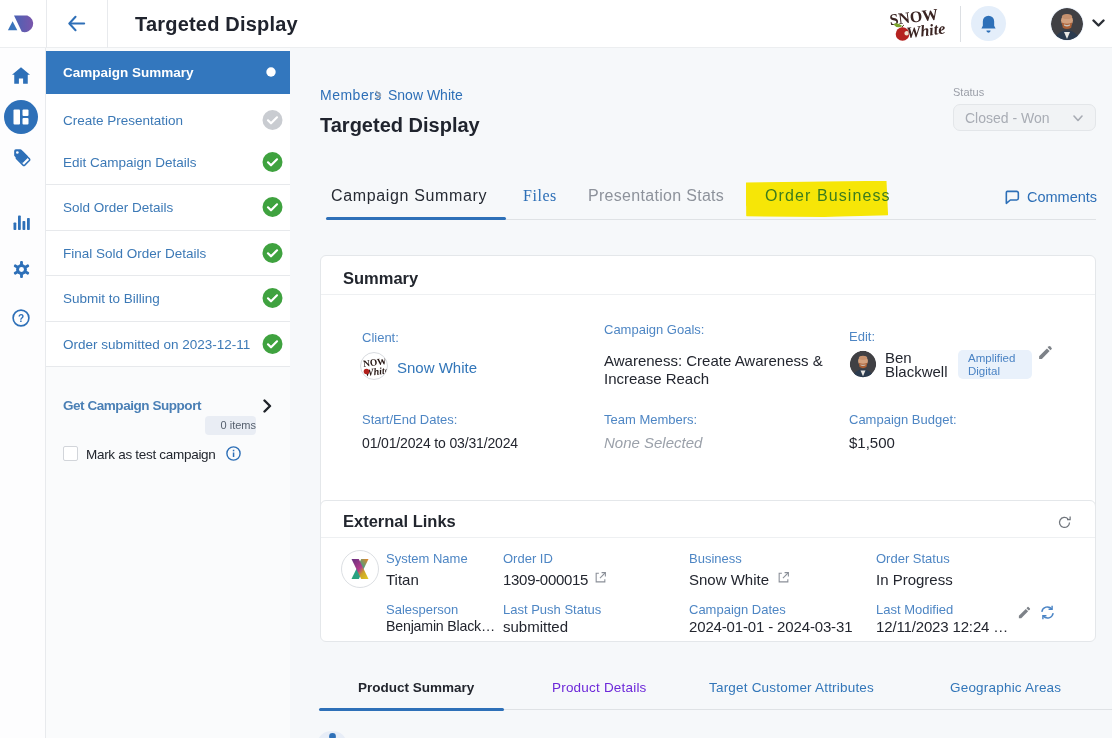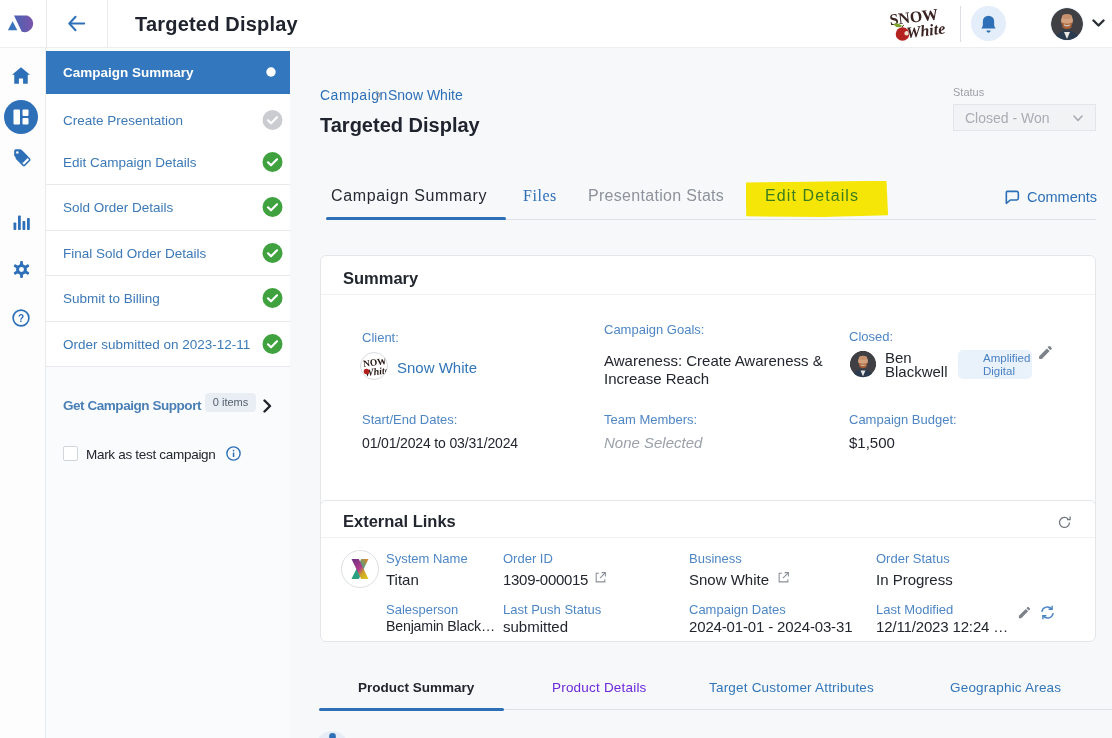--- a/index.html
+++ b/index.html
@@ -172,56 +172,56 @@
     </div>
     <div class="sideitem" style="top:273.5px;height:45.5px;">
       <span class="lbl">Order submitted on 2023-12-11</span>
       <svg width="21" height="21" viewBox="0 0 21 21">
           <circle cx="10.5" cy="10.5" r="10" fill="#3fa23f"></circle>
           <path d="M6 10.8 l3 3 l6-6" fill="none" stroke="#fff" stroke-width="2.2" stroke-linecap="round" stroke-linejoin="round"></path>
         </svg>
     </div>
 
     <div class="abs" style="left:17px;top:350px;font-size:13.5px;font-weight:700;color:#4a7fb5;letter-spacing:-0.45px;">Get Campaign Support</div>
-    <div class="abs" style="left:159px;top:345px;width:51px;height:19px;background:#e9edf4;border-radius:4px;font-size:11px;color:#555f6d;text-align:center;line-height:19px;">0 items</div>
+    <div class="abs" style="left:159px;top:368px;width:51px;height:19px;background:#e9edf4;border-radius:4px;font-size:11px;color:#555f6d;text-align:right;line-height:19px;">0 items</div>
     <svg class="abs" style="left:217px;top:351px;" width="9" height="14" viewBox="0 0 9 14" fill="none" stroke="#1f2329" stroke-width="2.4" stroke-linecap="round" stroke-linejoin="round">
         <polyline points="1.5,1.5 7,7 1.5,12.5"></polyline>
       </svg>
 
     <div class="abs" style="left:17px;top:398px;width:15px;height:15px;border:1px solid #d2d5da;border-radius:2px;background:#fff;"></div>
     <div class="abs" style="left:40px;top:399px;font-size:13.5px;color:#22262e;letter-spacing:-0.3px;">Mark as test campaign</div>
     <svg class="abs" style="left:180px;top:398px;" width="15" height="15" viewBox="0 0 15 15">
       <circle cx="7.5" cy="7.5" r="6.6" fill="none" stroke="#2d6fb7" stroke-width="1.4"></circle>
       <rect x="6.8" y="6.5" width="1.5" height="4.5" fill="#2d6fb7"></rect>
       <rect x="6.8" y="3.8" width="1.5" height="1.5" fill="#2d6fb7"></rect>
     </svg>
   </div>
 
   <div id="main" class="abs">
 
-    <div class="abs" style="left:30px;top:39px;font-size:14px;color:#2d6fb7;letter-spacing:.5px;">Campaign</div>
+    <div class="abs" style="left:30px;top:39px;font-size:14px;color:#2d6fb7;letter-spacing:.5px;">Members</div>
     <svg class="abs" style="left:85px;top:42px;" width="7" height="10" viewBox="0 0 7 10" fill="none" stroke="#9aa0a8" stroke-width="1.6" stroke-linecap="round" stroke-linejoin="round">
         <polyline points="1.5,1.5 5.5,5 1.5,8.5"></polyline>
       </svg>
     <div class="abs" style="left:98px;top:39px;font-size:14px;color:#2d6fb7;">Snow White</div>
     <div class="abs" style="left:30px;top:66px;font-size:20px;font-weight:700;color:#20242e;">Targeted Display</div>
 
     <div class="abs" style="left:663px;top:38px;font-size:11px;color:#9b9fa8;">Status</div>
-    <div class="abs" style="left:663px;top:56px;width:143px;height:27px;background:#f1f3f5;border:1px solid #e3e6e9;border-radius:0;">
+    <div class="abs" style="left:663px;top:56px;width:143px;height:27px;background:#f1f3f5;border:1px solid #e3e6e9;border-radius:7px;">
       <span class="abs" style="left:11px;top:5px;font-size:14px;color:#a8acb4;">Closed - Won</span>
       <svg class="abs" style="right:12px;top:10px;" width="10" height="7" viewBox="0 0 10 7" fill="none" stroke="#a8acb4" stroke-width="1.6" stroke-linecap="round" stroke-linejoin="round">
           <polyline points="1,1 5,5.5 9,1"></polyline>
         </svg>
     </div>
 
     <div class="abs" style="left:456px;top:133px;width:142px;height:36px;background:#f6e607;border-radius:2px;transform:rotate(-.3deg);clip-path:polygon(0 3%,99% 0,100% 96%,55% 100%,0 97%);"></div>
     <div class="abs" style="left:41px;top:139px;font-size:16px;font-weight:500;color:#262a33;letter-spacing:.65px;">Campaign Summary</div>
     <div class="abs" style="left:233px;top:139px;font-size:16px;font-weight:500;color:#2d6fb7;letter-spacing:.55px;font-family:Liberation Serif, serif;">Files</div>
     <div class="abs" style="left:298px;top:139px;font-size:16px;font-weight:500;color:#8d929b;letter-spacing:.3px;">Presentation Stats</div>
-    <div class="abs" style="left:475px;top:139px;font-size:16px;font-weight:500;color:#3b7c1e;letter-spacing:1.1px;">Edit Details</div>
+    <div class="abs" style="left:475px;top:139px;font-size:16px;font-weight:500;color:#3b7c1e;letter-spacing:1.1px;">Order Business</div>
 
     <svg class="abs" style="left:714px;top:141px;" width="16" height="16" viewBox="0 0 24 24" fill="none" stroke="#2d6fb7" stroke-width="2.4" stroke-linejoin="round">
         <path d="M5 3.5 h14 a2.5 2.5 0 0 1 2.5 2.5 v8 a2.5 2.5 0 0 1 -2.5 2.5 h-9.5 l-6 5 v-15.5 a2.5 2.5 0 0 1 1.5 -2.5 Z"></path>
       </svg>
     <div class="abs" style="left:737px;top:141px;font-size:14.5px;color:#2d6fb7;">Comments</div>
 
     <div class="abs" style="left:36px;top:171px;width:770px;height:1px;background:#dfe2e5;"></div>
     <div class="abs" style="left:36px;top:169px;width:180px;height:3px;background:#2e70b8;border-radius:2px;"></div>
 
     <div class="card" style="left:30px;top:207px;width:776px;height:288px;">
@@ -236,39 +236,39 @@
             <text x="3" y="22" font-family="Liberation Serif, serif" font-style="italic" font-weight="bold" font-size="10" fill="#241512">White</text>
           </g>
           <circle cx="5.5" cy="18.5" r="2.8" fill="#b3211c"></circle>
         </svg>
       </div>
       <div class="abs" style="left:76px;top:103px;font-size:15px;color:#3276b9;">Snow White</div>
 
       <div class="abs bluelabel" style="left:283px;top:66px;">Campaign Goals:</div>
       <div class="abs val" style="left:283px;top:96px;line-height:18px;">Awareness: Create Awareness &amp;<br>Increase Reach</div>
 
-      <div class="abs bluelabel" style="left:528px;top:73px;">Closed:</div>
+      <div class="abs bluelabel" style="left:528px;top:73px;">Edit:</div>
       <svg class="abs" style="left:528px;top:94px;" width="28" height="28" viewBox="0 0 34 34">
         <defs>
             <clipPath id="avc2">
               <circle cx="17" cy="17" r="16"></circle>
             </clipPath>
           </defs>
         <g clip-path="url(#avc2)">
           <circle cx="17" cy="17" r="16" fill="#404044"></circle>
           <path d="M4 34 Q7 23.5 17 23.5 Q27 23.5 30 34 Z" fill="#2b3b4f"></path>
           <path d="M14 25 L17 32 L20 25 Z" fill="#e9e7e3"></path>
           <ellipse cx="17" cy="13.5" rx="6" ry="6" fill="#d3a17e"></ellipse>
           <ellipse cx="17" cy="9.5" rx="5" ry="2.6" fill="#c6916e"></ellipse>
           <path d="M11.8 15.5 q5.2 2.4 10.4 0 l-1 5.2 q-4.2 2.8 -8.4 0 Z" fill="#ab6036"></path>
           <path d="M13.8 17.2 q3.2 1.6 6.4 0 l-.4 1.6 q-2.8 1.2 -5.6 0 Z" fill="#c9c2ba"></path>
         </g>
       </svg>
       <div class="abs" style="left:564px;top:95px;font-size:15px;color:#23262f;line-height:14px;">Ben<br>Blackwell</div>
-      <div class="abs" style="left:637px;top:94px;width:74px;height:29px;background:#e9f1fb;border-radius:5px;color:#4a83c4;font-size:11.5px;line-height:13px;padding:2px 0 0 25px;">Amplified<br>Digital</div>
+      <div class="abs" style="left:637px;top:94px;width:74px;height:29px;background:#e9f1fb;border-radius:5px;color:#4a83c4;font-size:11.5px;line-height:13px;padding:2px 0 0 10px;">Amplified<br>Digital</div>
       <svg class="abs" style="left:716px;top:88px;" width="17" height="17" viewBox="0 0 24 24" fill="#7d8288">
           <path d="M3 17.2 V21 h3.8 L17.8 10 14 6.2 Z"></path>
           <path d="M20.7 7.1 a1 1 0 0 0 0-1.4 L18.3 3.3 a1 1 0 0 0-1.4 0 L15.1 5.1 18.9 8.9 Z"></path>
         </svg>
 
       <div class="abs bluelabel" style="left:41px;top:156px;">Start/End Dates:</div>
       <div class="abs val" style="left:41px;top:179px;font-size:14px;letter-spacing:-0.15px;">01/01/2024 to 03/31/2024</div>
       <div class="abs bluelabel" style="left:283px;top:156px;">Team Members:</div>
       <div class="abs" style="left:283px;top:178px;font-size:15px;font-style:italic;color:#9ba1aa;">None Selected</div>
       <div class="abs bluelabel" style="left:528px;top:156px;">Campaign Budget:</div>

